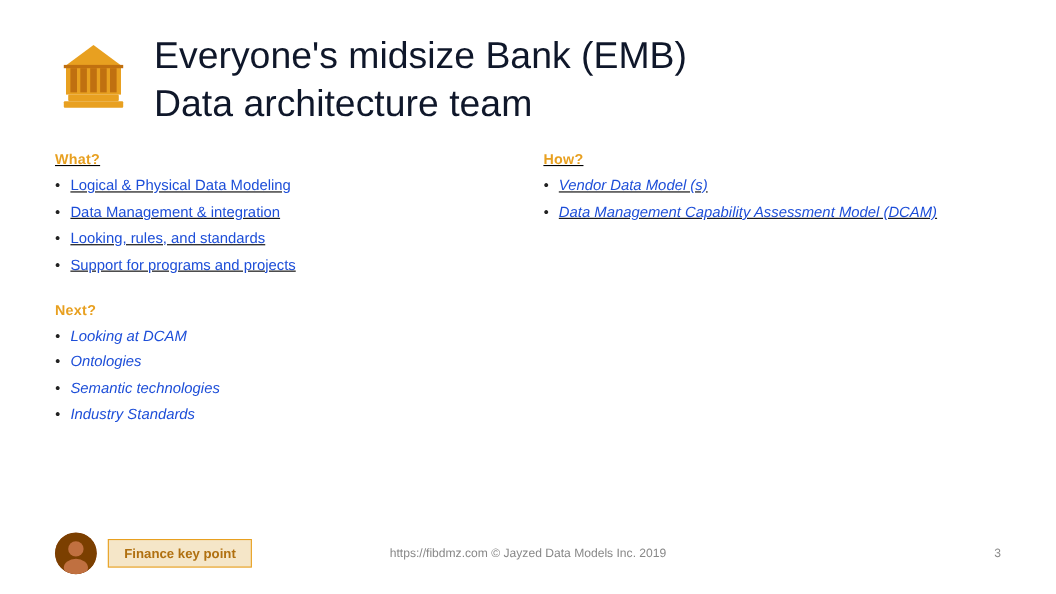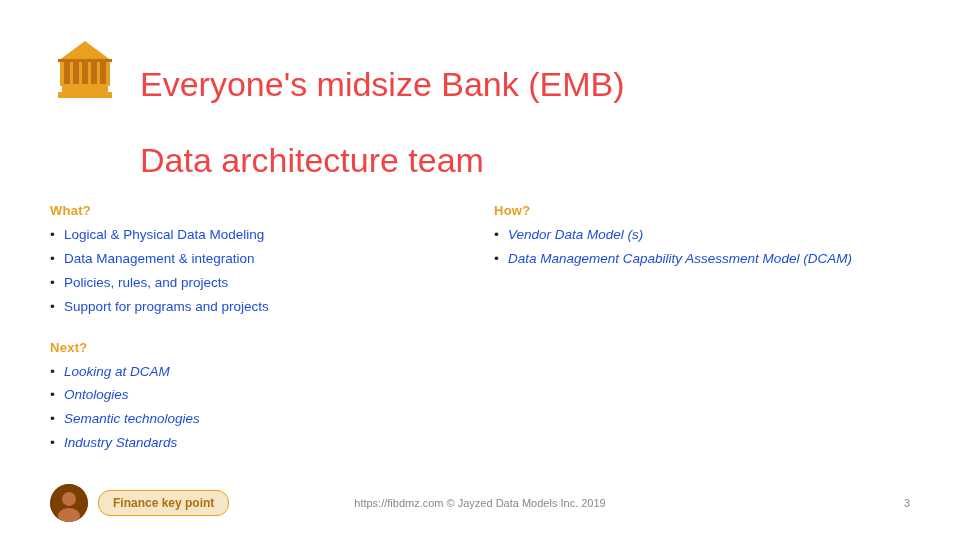--- a/index.html
+++ b/index.html
@@ -31,30 +31,30 @@
     .bank-icon {
       width: 70px;
       height: 70px;
       flex-shrink: 0;
       margin-top: 5px;
     }
 
     .title {
       font-size: 34px;
       font-weight: 300;
-      color: #ef4444;
+      color: #0f172a;
       line-height: 1.25;
-      margin-top: 33px;
     }
 
     
     .columns {
       display: flex;
       gap: 28px;
       margin-bottom: 18px;
+      text-decoration: underline;
     }
 
     .col-what {
       flex: 1;
     }
 
     .col-how {
       flex: 1;
     }
 
@@ -125,21 +125,21 @@
       justify-content: center;
     }
 
     .finance-badge {
       background: #f5e6c8;
       border: 1px solid #e8a020;
       color: #b07010;
       font-size: 12px;
       font-weight: 600;
       padding: 5px 14px;
-      border-radius: 12px;
+      border-radius: 0;
     }
 
     .footer-url {
       font-size: 11px;
       color: #888;
       position: absolute;
       left: 50%;
       transform: translateX(-50%);
     }
 
@@ -181,21 +181,21 @@
     </div>
   </div>
 
   <div class="columns">
 
     <div class="col-what">
       <div class="section-label">What?</div>
       <ul class="bullet-list">
         <li>Logical &amp; Physical Data Modeling</li>
         <li>Data Management &amp; integration</li>
-        <li>Policies, rules, and projects</li>
+        <li>Looking, rules, and standards</li>
         <li>Support for programs and projects</li>
       </ul>
     </div>
 
     <div class="col-how">
       <div class="section-label">How?</div>
       <ul class="bullet-list">
         <li class="italic">Vendor Data Model (s)</li>
         <li class="italic">Data Management Capability Assessment Model (DCAM)</li>
       </ul>

